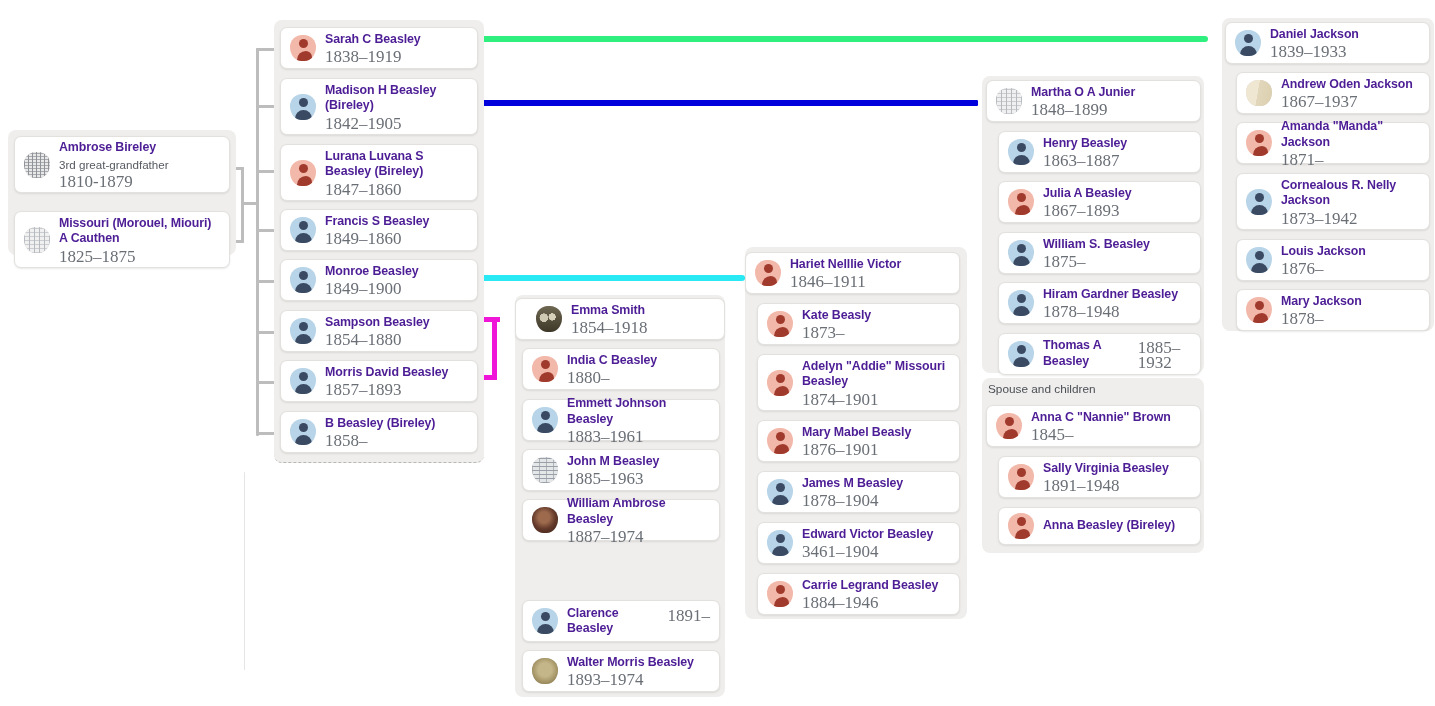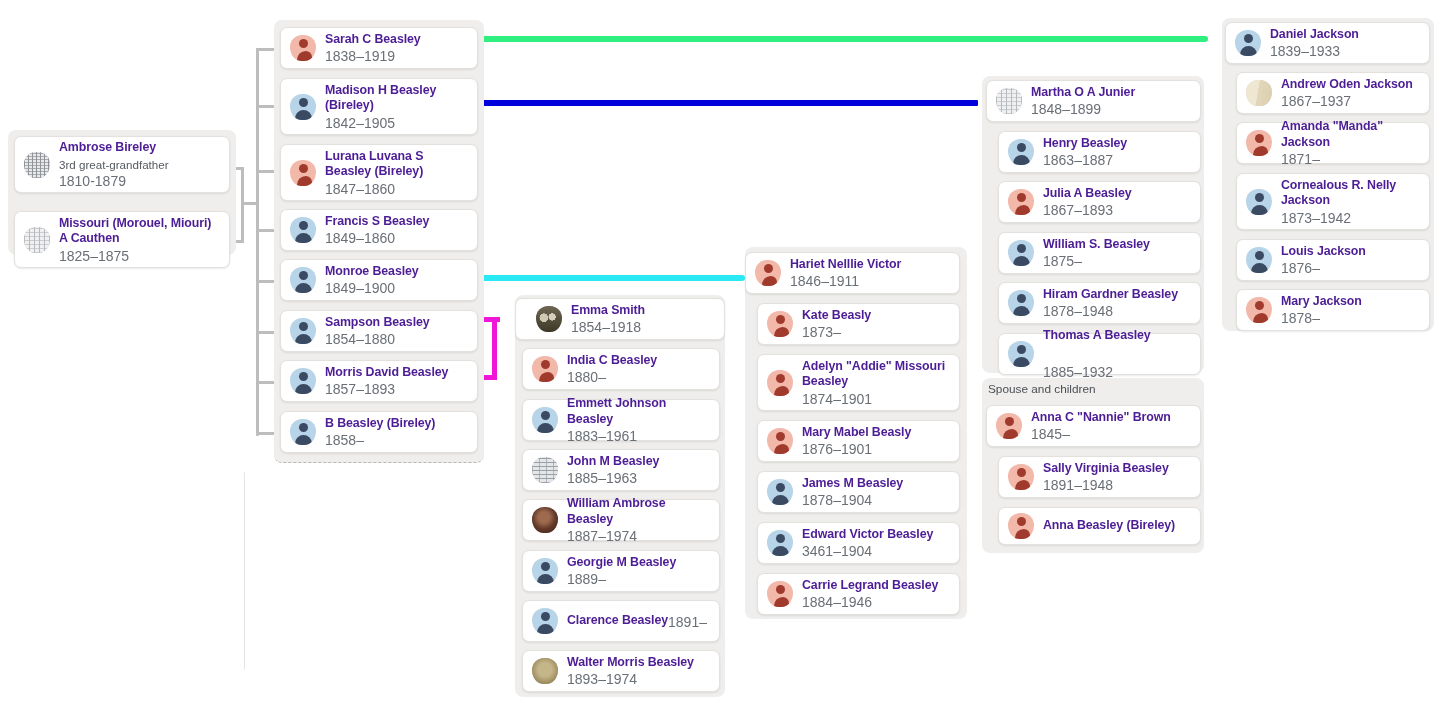--- a/index.html
+++ b/index.html
@@ -38,24 +38,25 @@
     line-height: 15.5px;
     letter-spacing: -0.1px;
   }
   .card-sub {
     font-size: 11.6px;
     color: #555a60;
     line-height: 15px;
     margin-top: 1px;
   }
   .card-dates {
-    font-size: 14px;
+    font-size: 17px;
     color: #6a6f76;
     line-height: 15px;
     margin-top: 2px;
+    font-family: Liberation Serif, serif;
   }
 
   
   .avatar {
     width: 26px; height: 26px;
     flex: 0 0 26px;
     border-radius: 50% 50% 48% 48% / 50% 50% 58% 58%;
     overflow: hidden;
     position: relative;
   }
@@ -299,27 +300,20 @@
   </div>
   <div class="card" style="left:522px; top:499px; width:198px; height:42px;">
     <span class="avatar av-photo">
         <span class="ph ph-portrait-brown"></span>
       </span>
     <span class="card-body" style="display: flex; flex-direction: column;">
       <span class="card-name">William Ambrose Beasley</span>
       <span class="card-dates">1887–1974</span>
     </span>
   </div>
-  <div class="card" style="left:522px; top:550px; width:198px; height:42px;">
-    <span class="avatar av-male"></span>
-    <span class="card-body" style="display: flex; flex-direction: column;">
-      <span class="card-name">Georgie M Beasley</span>
-      <span class="card-dates">1889–</span>
-    </span>
-  </div>
   <div class="card" style="left:522px; top:600px; width:198px; height:42px;">
     <span class="avatar av-male"></span>
     <span class="card-body" style="display: flex; flex-direction: row;">
       <span class="card-name">Clarence Beasley</span>
       <span class="card-dates">1891–</span>
     </span>
   </div>
   <div class="card" style="left:522px; top:650px; width:198px; height:42px;">
     <span class="avatar av-photo">
         <span class="ph ph-portrait-sepia"></span>
@@ -412,21 +406,21 @@
   </div>
   <div class="card" style="left:998px; top:282px; width:203px; height:42px;">
     <span class="avatar av-male"></span>
     <span class="card-body" style="display: flex; flex-direction: column;">
       <span class="card-name">Hiram Gardner Beasley</span>
       <span class="card-dates">1878–1948</span>
     </span>
   </div>
   <div class="card" style="left:998px; top:333px; width:203px; height:42px;">
     <span class="avatar av-male"></span>
-    <span class="card-body" style="display: flex; flex-direction: column; gap: 20px;">
+    <span class="card-body" style="display: flex; flex-direction: row; gap: 20px;">
       <span class="card-name">Thomas A Beasley</span>
       <span class="card-dates">1885–1932</span>
     </span>
   </div>
 
   <span class="group-label" style="left:988px; top:382px;">Spouse and children</span>
   <div class="card" style="left:986px; top:405px; width:215px; height:42px;">
     <span class="avatar av-female"></span>
     <span class="card-body" style="display: flex; flex-direction: column;">
       <span class="card-name">Anna C "Nannie" Brown</span>

